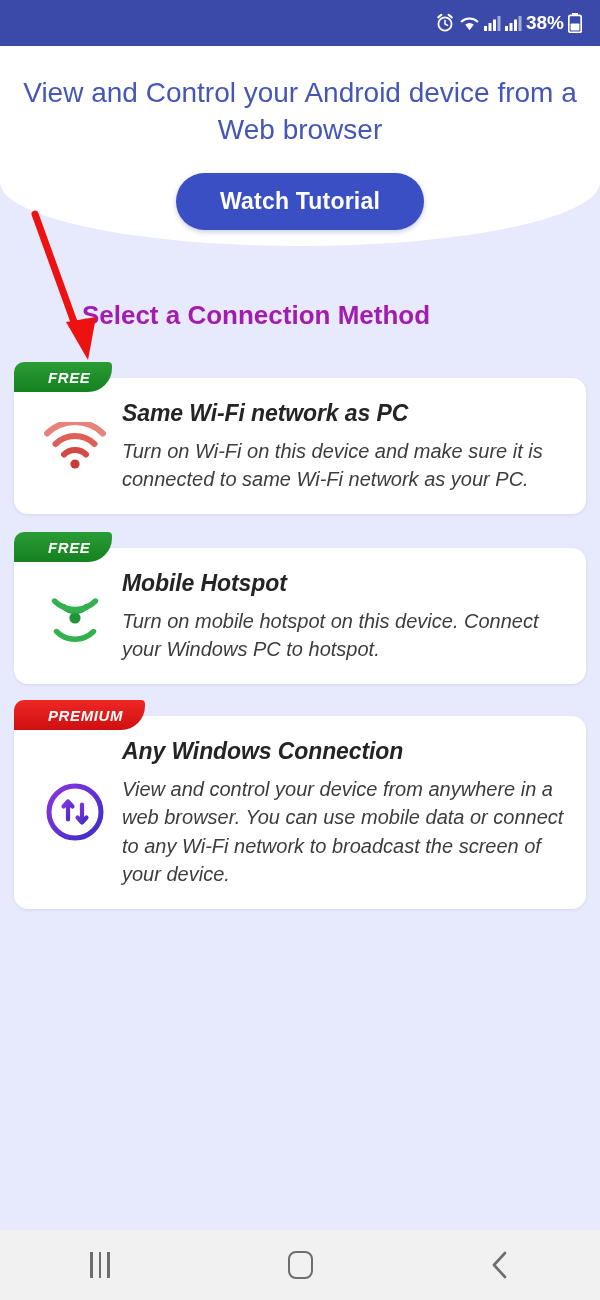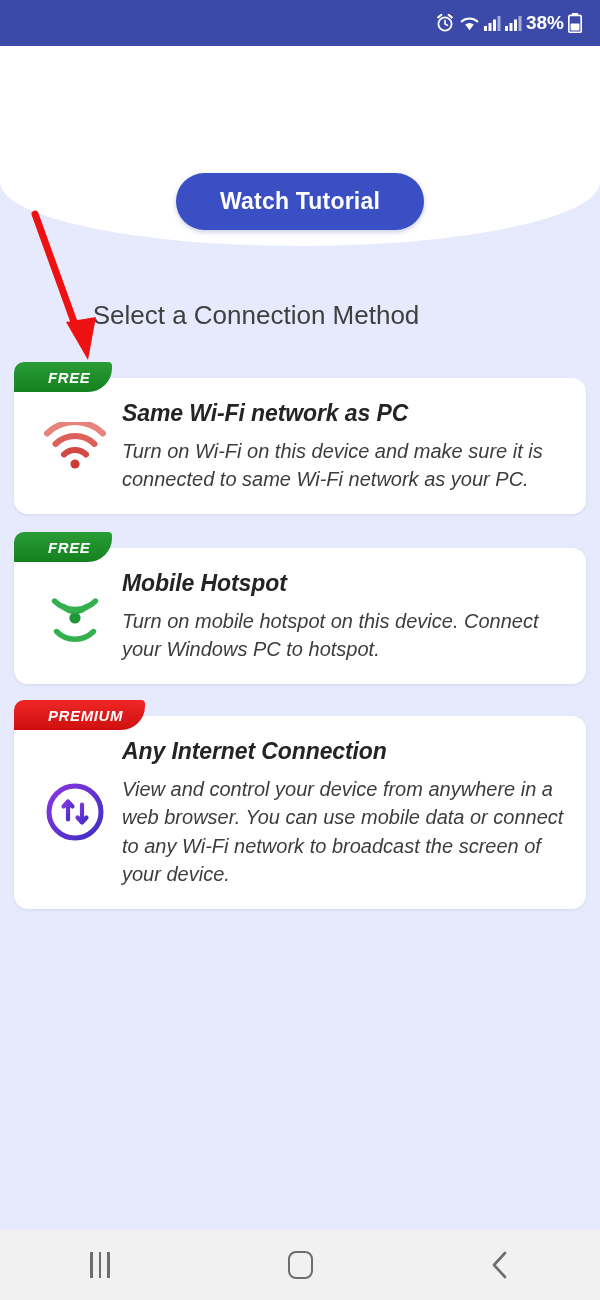--- a/index.html
+++ b/index.html
@@ -60,21 +60,21 @@
     cursor:pointer;
     letter-spacing:0.2px;
     box-shadow:0 2px 5px rgba(40,55,150,0.25);
     text-align:center;
   }
 
   
   #section-title {
     position:absolute; top:300px; left:0; width:512px;
     text-align:center;
-    font-size:26px; color:#404040; font-weight:400;
+    font-size:26px; color:#a21caf; font-weight:700;
   }
 
   
   .card-wrap { position:absolute; left:14px; width:572px;font-style:italic; }
   .badge {
     position:absolute; top:0; left:0; height:30px;
     display:flex; align-items:center;
     padding:0 22px 0 34px;
     color:#fff; font-size:15px; font-weight:bold; letter-spacing:0.6px;
     border-top-left-radius:10px;
@@ -145,20 +145,21 @@
       <span class="sb-pct">38%</span>
       <svg class="sb-ico" width="14" height="20" viewBox="0 0 14 20">
         <rect x="4" y="0" width="6" height="2.4" fill="#fff"></rect>
         <rect x="0.8" y="2.4" width="12.4" height="17" rx="1.6" fill="none" stroke="#fff" stroke-width="1.7"></rect>
         <rect x="2.6" y="10.5" width="8.8" height="7" rx="0.8" fill="#fff"></rect>
       </svg>
     </div>
   </div>
 
   <div id="header">
+    <div id="headline">View and Control your Android device from a Web browser</div>
     <button id="watch-btn">Watch Tutorial</button>
   </div>
 
   <div id="section-title">Select a Connection Method</div>
 
   <div class="card-wrap" style="top:362px; height:150px;">
     <div class="badge free">FREE</div>
     <div class="card">
       <div class="card-icon">
         <svg width="62" height="48" viewBox="0 0 62 48">
@@ -203,21 +204,21 @@
               <stop offset="0%" stop-color="#8b35e0"></stop>
               <stop offset="100%" stop-color="#3b2fc4"></stop>
             </linearGradient>
           </defs>
           <circle cx="31" cy="31" r="26" fill="none" stroke="url(#pgrad)" stroke-width="5"></circle>
           <path d="M24 38.5 L24 20.5 M24 20.5 L19.5 25.5 M24 20.5 L28.5 25.5" fill="none" stroke="url(#pgrad)" stroke-width="4.2" stroke-linecap="round" stroke-linejoin="round"></path>
           <path d="M38 23.5 L38 41.5 M38 41.5 L33.5 36.5 M38 41.5 L42.5 36.5" fill="none" stroke="url(#pgrad)" stroke-width="4.2" stroke-linecap="round" stroke-linejoin="round"></path>
         </svg>
       </div>
       <div class="card-body">
-        <div class="card-title">Any Internet Connection</div>
+        <div class="card-title">Any Windows Connection</div>
         <div class="card-desc">View and control your device from anywhere in a web browser. You can use mobile data or connect to any Wi-Fi network to broadcast the screen of your device.</div>
       </div>
     </div>
   </div>
 
   <svg id="arrow" viewBox="0 0 600 1300">
     <path d="M35 214 L78 333" stroke="#ee1111" stroke-width="7" stroke-linecap="round" fill="none"></path>
     <path d="M88 360 L66 322 L96 317 Z" fill="#ee1111"></path>
   </svg>
 

